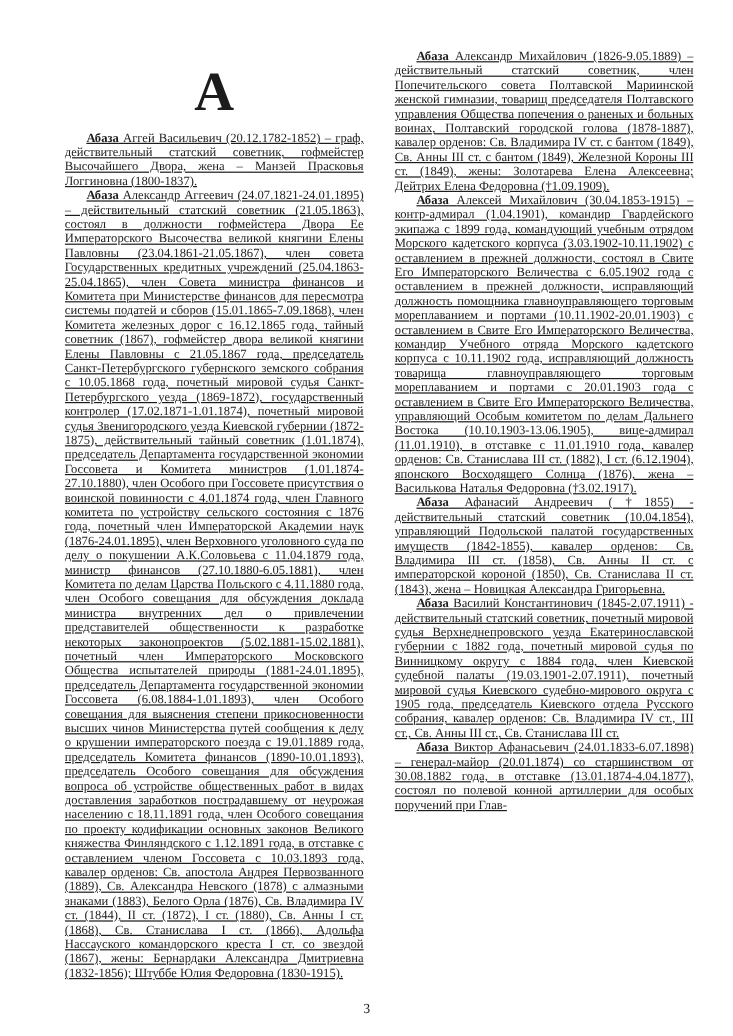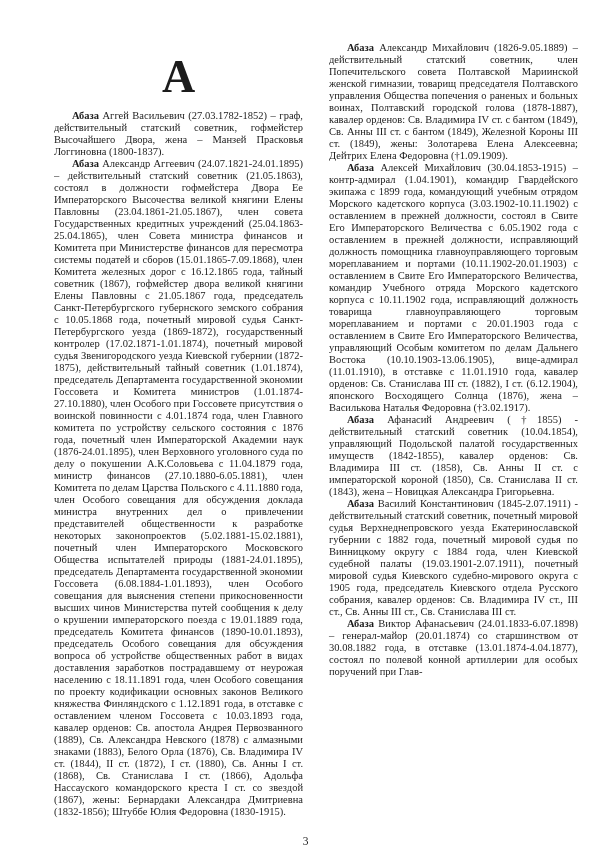--- a/index.html
+++ b/index.html
@@ -36,20 +36,21 @@
     text-align: center;
     font-weight: bold;
     font-size: 46px;
     line-height: 1;
     padding: 12px 0 10px 0;
     text-indent: 0;
   }
   .entry {
     margin: 0;
     text-indent: 18px;
+    text-decoration: underline;
   }
   .surname {
     font-weight: bold;
   }
   .footer {
     position: absolute;
     left: 0;
     right: 0;
     bottom: 16px;
     text-align: center;
@@ -59,21 +60,21 @@
 </style>
 </head>
 <body>
 
 <div class="page">
 
   <div class="text-columns">
 
     <div class="letter-heading">А</div>
 
-    <p class="entry"><b class="surname">Абаза</b> <span>Аггей Васильевич (27.03.1782-1852) – граф, действительный статский советник, гофмейстер Высочайшего Двора, жена – Манзей Прасковья Логгиновна (1800-1837).</span></p>
+    <p class="entry"><b class="surname">Абаза</b> <span>Аггей Васильевич (20.12.1782-1852) – граф, действительный статский советник, гофмейстер Высочайшего Двора, жена – Манзей Прасковья Логгиновна (1800-1837).</span></p>
 
     <p class="entry"><b class="surname">Абаза</b> <span>Александр Аггеевич (24.07.1821-24.01.1895) – действительный статский советник (21.05.1863), состоял в должности гофмейстера Двора Ее Императорского Высочества великой княгини Елены Павловны (23.04.1861-21.05.1867), член совета Государственных кредитных учреждений (25.04.1863-25.04.1865), член Совета министра финансов и Комитета при Министерстве финансов для пересмотра системы податей и сборов (15.01.1865-7.09.1868), член Комитета железных дорог с 16.12.1865 года, тайный советник (1867), гофмейстер двора великой княгини Елены Павловны с 21.05.1867 года, председатель Санкт-Петербургского губернского земского собрания с 10.05.1868 года, почетный мировой судья Санкт-Петербургского уезда (1869-1872), государственный контролер (17.02.1871-1.01.1874), почетный мировой судья Звенигородского уезда Киевской губернии (1872-1875), действительный тайный советник (1.01.1874), председатель Департамента государственной экономии Госсовета и Комитета министров (1.01.1874-27.10.1880), член Особого при Госсовете присутствия о воинской повинности с 4.01.1874 года, член Главного комитета по устройству сельского состояния с 1876 года, почетный член Императорской Академии наук (1876-24.01.1895), член Верховного уголовного суда по делу о покушении А.К.Соловьева с 11.04.1879 года, министр финансов (27.10.1880-6.05.1881), член Комитета по делам Царства Польского с 4.11.1880 года, член Особого совещания для обсуждения доклада министра внутренних дел о привлечении представителей общественности к разработке некоторых законопроектов (5.02.1881-15.02.1881), почетный член Императорского Московского Общества испытателей природы (1881-24.01.1895), председатель Департамента государственной экономии Госсовета (6.08.1884-1.01.1893), член Особого совещания для выяснения степени прикосновенности высших чинов Министерства путей сообщения к делу о крушении императорского поезда с 19.01.1889 года, председатель Комитета финансов (1890-10.01.1893), председатель Особого совещания для обсуждения вопроса об устройстве общественных работ в видах доставления заработков пострадавшему от неурожая населению с 18.11.1891 года, член Особого совещания по проекту кодификации основных законов Великого княжества Финляндского с 1.12.1891 года, в отставке с оставлением членом Госсовета с 10.03.1893 года, кавалер орденов: Св. апостола Андрея Первозванного (1889), Св. Александра Невского (1878) с алмазными знаками (1883), Белого Орла (1876), Св. Владимира IV ст. (1844), II ст. (1872), I ст. (1880), Св. Анны I ст. (1868), Св. Станислава I ст. (1866), Адольфа Нассауского командорского креста I ст. со звездой (1867), жены: Бернардаки Александра Дмитриевна (1832-1856); Штуббе Юлия Федоровна (1830-1915).</span></p>
 
     <p class="entry"><b class="surname">Абаза</b> <span>Александр Михайлович (1826-9.05.1889) – действительный статский советник, член Попечительского совета Полтавской Мариинской женской гимназии, товарищ председателя Полтавского управления Общества попечения о раненых и больных воинах, Полтавский городской голова (1878-1887), кавалер орденов: Св. Владимира IV ст. с бантом (1849), Св. Анны III ст. с бантом (1849), Железной Короны III ст. (1849), жены: Золотарева Елена Алексеевна; Дейтрих Елена Федоровна (†1.09.1909).</span></p>
 
     <p class="entry"><b class="surname">Абаза</b> <span>Алексей Михайлович (30.04.1853-1915) – контр-адмирал (1.04.1901), командир Гвардейского экипажа с 1899 года, командующий учебным отрядом Морского кадетского корпуса (3.03.1902-10.11.1902) с оставлением в прежней должности, состоял в Свите Его Императорского Величества с 6.05.1902 года с оставлением в прежней должности, исправляющий должность помощника главноуправляющего торговым мореплаванием и портами (10.11.1902-20.01.1903) с оставлением в Свите Его Императорского Величества, командир Учебного отряда Морского кадетского корпуса с 10.11.1902 года, исправляющий должность товарища главноуправляющего торговым мореплаванием и портами с 20.01.1903 года с оставлением в Свите Его Императорского Величества, управляющий Особым комитетом по делам Дальнего Востока (10.10.1903-13.06.1905), вице-адмирал (11.01.1910), в отставке с 11.01.1910 года, кавалер орденов: Св. Станислава III ст. (1882), I ст. (6.12.1904), японского Восходящего Солнца (1876), жена – Василькова Наталья Федоровна (†3.02.1917).</span></p>
 
     <p class="entry"><b class="surname">Абаза</b> <span>Афанасий Андреевич (†1855) - действительный статский советник (10.04.1854), управляющий Подольской палатой государственных имуществ (1842-1855), кавалер орденов: Св. Владимира III ст. (1858), Св. Анны II ст. с императорской короной (1850), Св. Станислава II ст. (1843), жена – Новицкая Александра Григорьевна.</span></p>
 
     <p class="entry"><b class="surname">Абаза</b> <span>Василий Константинович (1845-2.07.1911) - действительный статский советник, почетный мировой судья Верхнеднепровского уезда Екатеринославской губернии с 1882 года, почетный мировой судья по Винницкому округу с 1884 года, член Киевской судебной палаты (19.03.1901-2.07.1911), почетный мировой судья Киевского судебно-мирового округа с 1905 года, председатель Киевского отдела Русского собрания, кавалер орденов: Св. Владимира IV ст., III ст., Св. Анны III ст., Св. Станислава III ст.</span></p>

